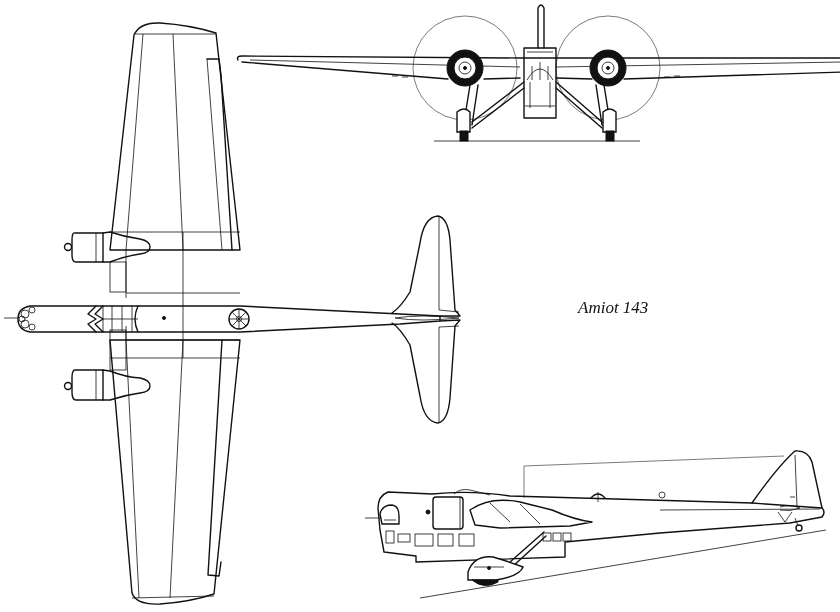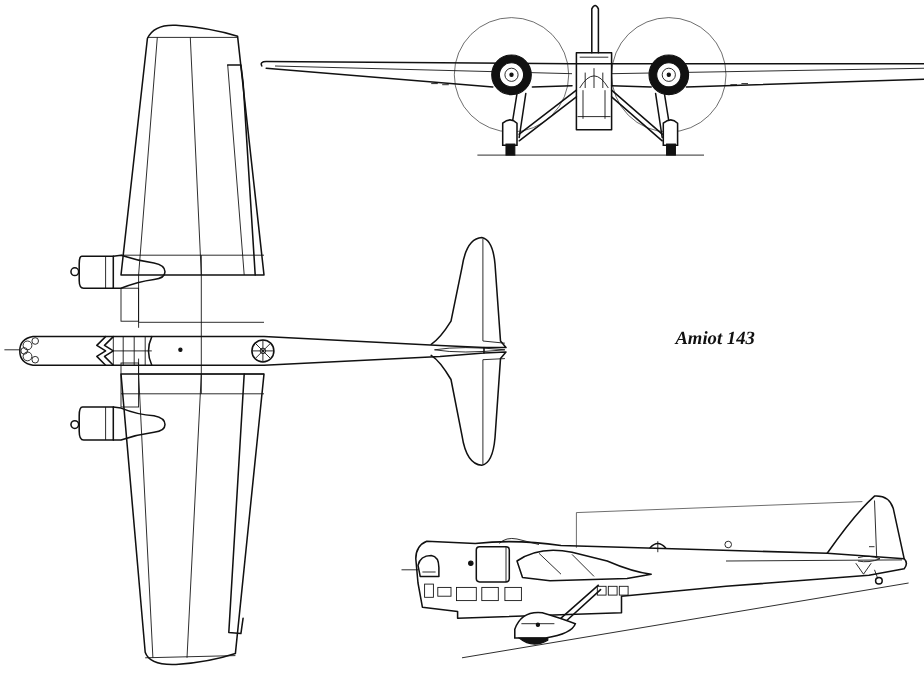--- a/index.html
+++ b/index.html
@@ -4,22 +4,22 @@
 <style>
   html, body { margin: 0; padding: 0; background: #ffffff; }
   body { width: 840px; height: 612px; position: relative; overflow: hidden; }
   svg.drawing { position: absolute; left: 0; top: 0; }
   .ln { fill: none; stroke: #111; stroke-width: 1.4; stroke-linejoin: round; stroke-linecap: round; }
   .thin { fill: none; stroke: #111; stroke-width: 0.8; }
   .hair { fill: none; stroke: #222; stroke-width: 0.6; }
   .fill-w { fill: #fff; stroke: #111; stroke-width: 1.4; }
   .fill-b { fill: #111; stroke: #111; }
   .caption {
-    position: absolute; left: 614px; top: 298px;
-    font-family: "Liberation Serif", serif; font-style: italic; font-weight: bold;
+    position: absolute; left: 578px; top: 298px;
+    font-family: "Liberation Serif", serif; font-style: italic; font-weight: normal;
     font-size: 17px; color: #111; white-space: nowrap;
   }
 </style>
 </head>
 <body>
 
 <svg class="drawing" width="840" height="612" viewBox="0 0 840 612">
 
   <g>
 

